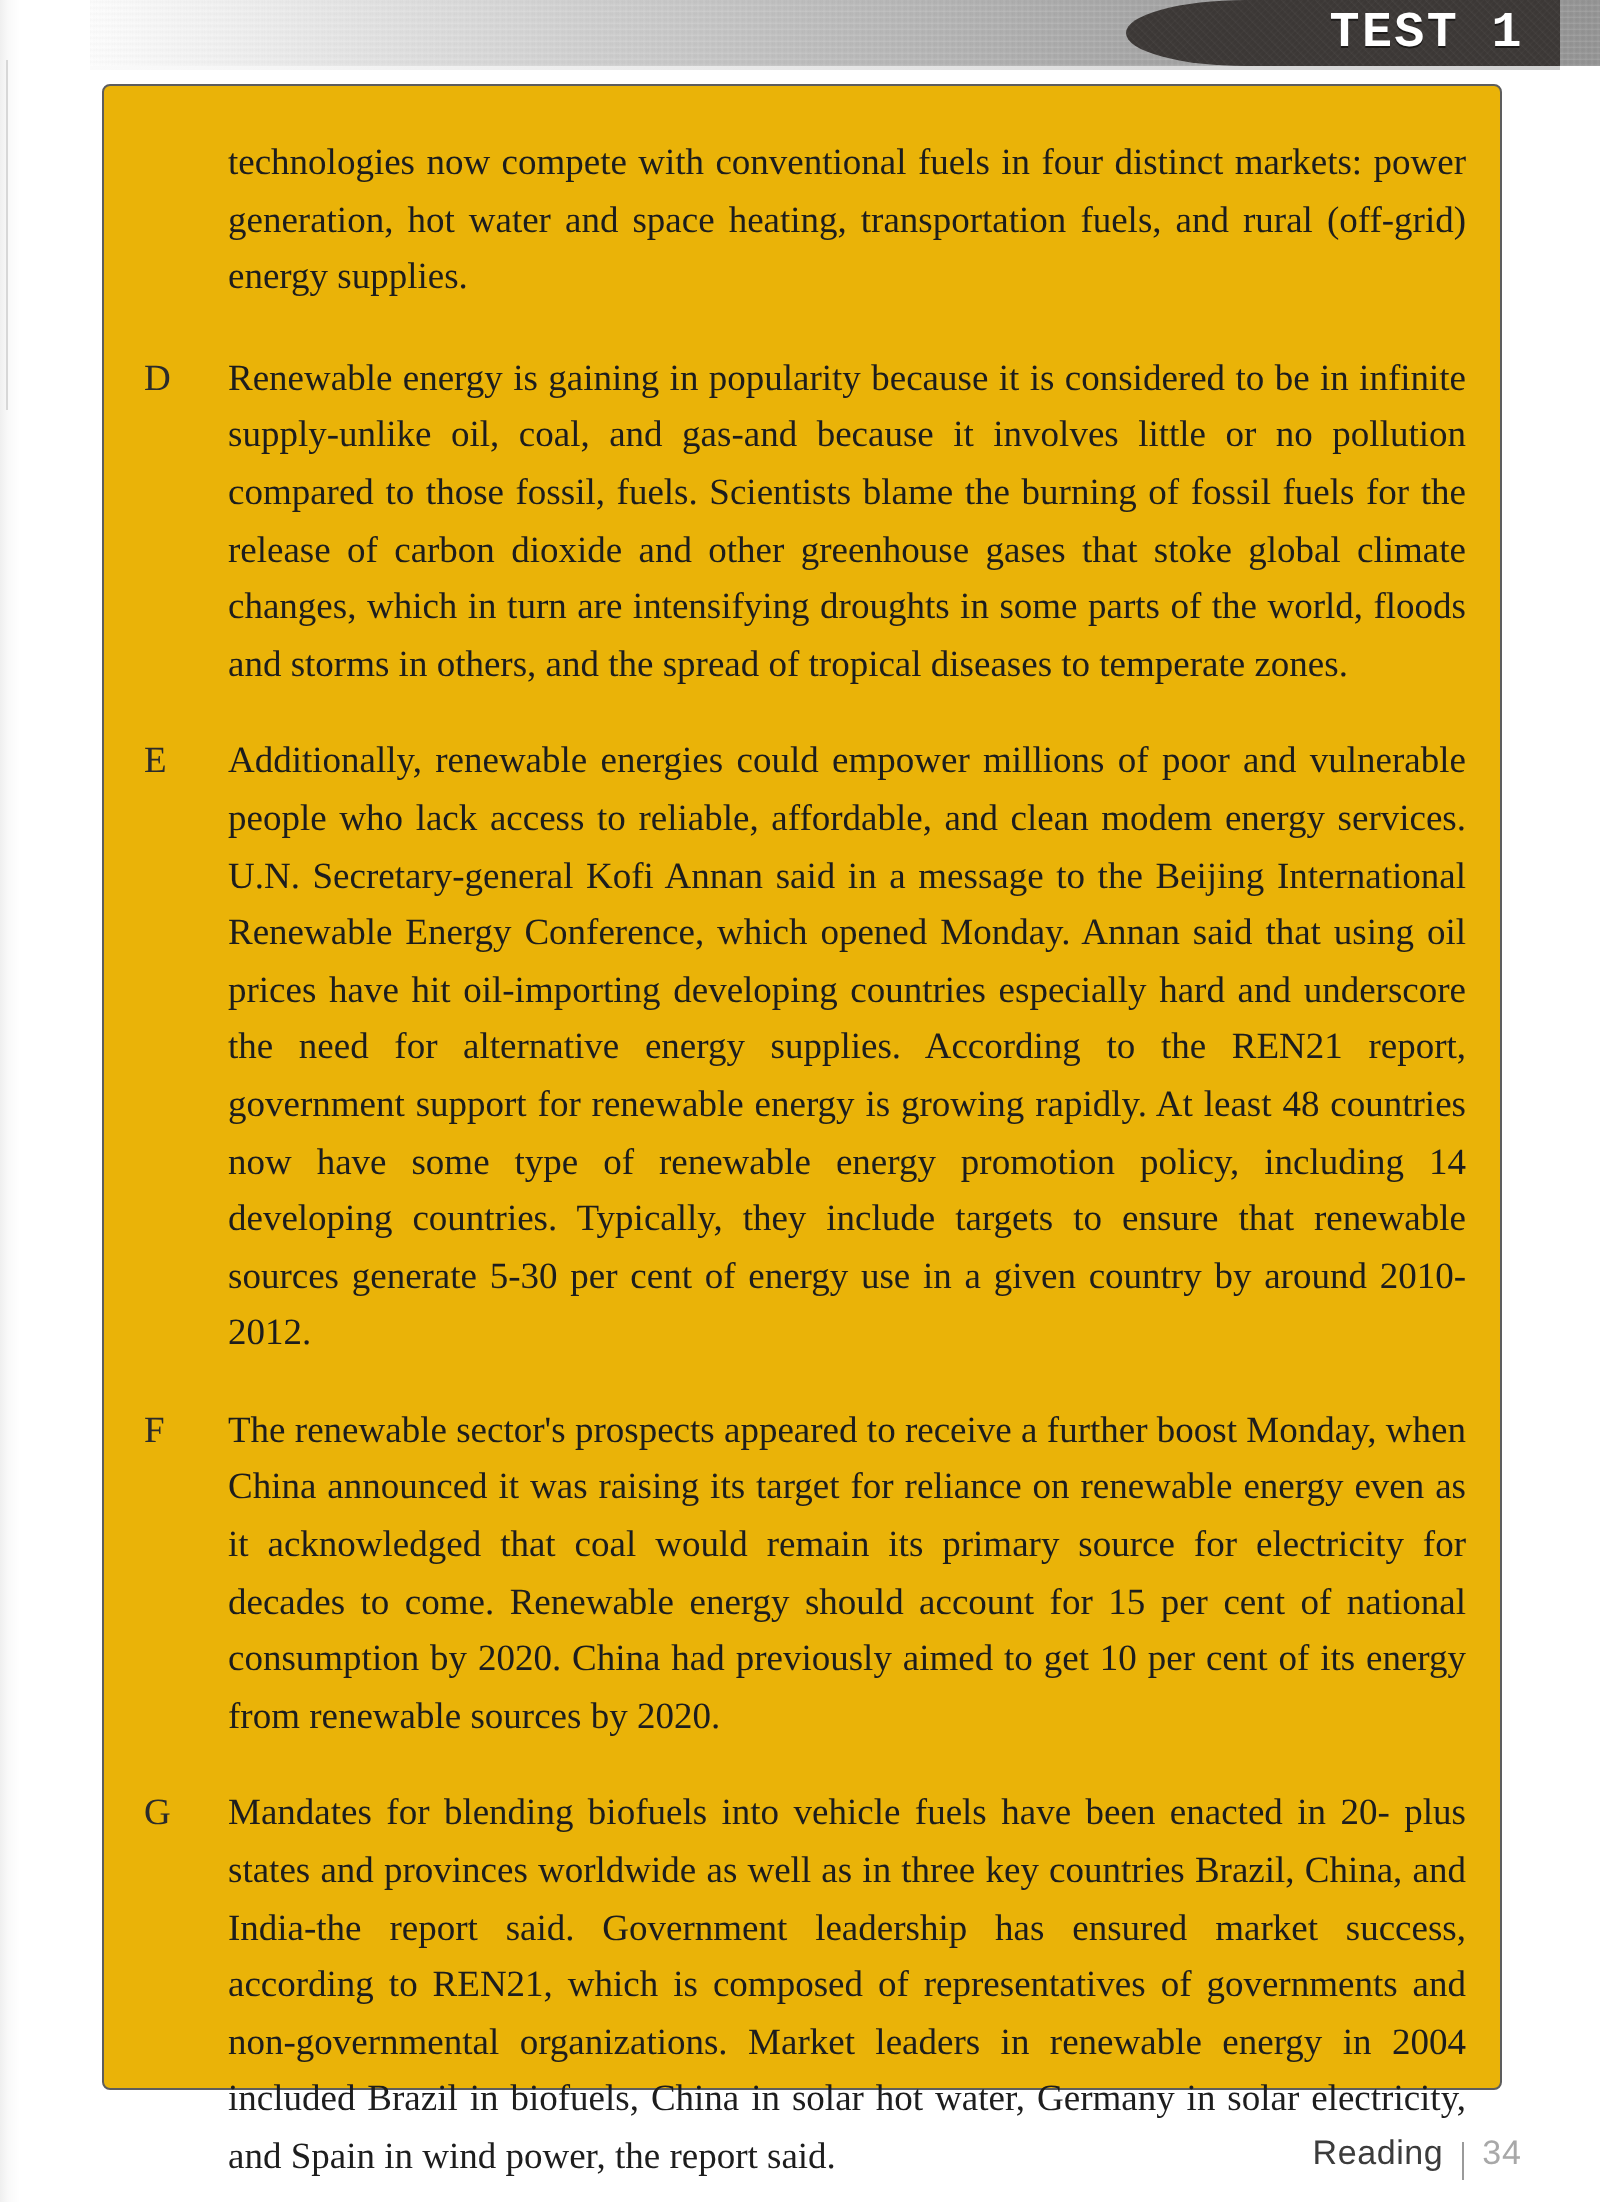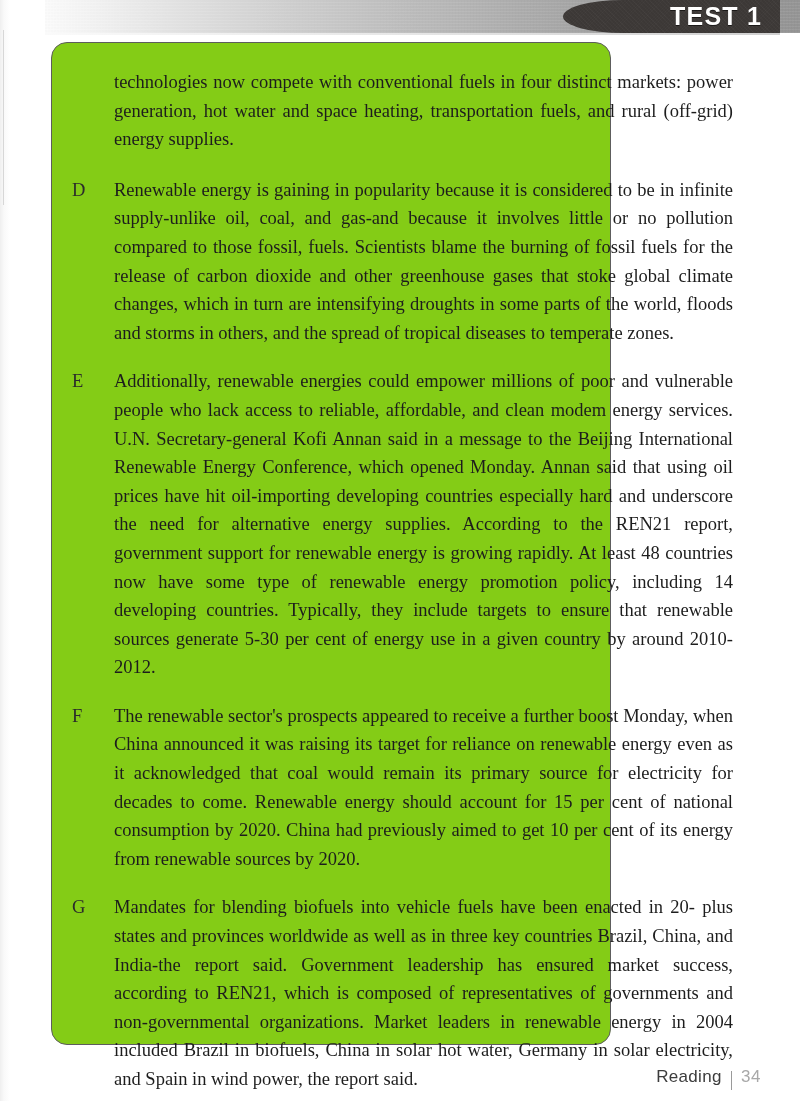--- a/index.html
+++ b/index.html
@@ -93,38 +93,38 @@
     background-image:
       repeating-linear-gradient(45deg, rgba(255,255,255,.10) 0px, rgba(255,255,255,0) 1px, rgba(0,0,0,.10) 2px, rgba(255,255,255,0) 3px),
       repeating-linear-gradient(-45deg, rgba(255,255,255,.07) 0px, rgba(0,0,0,.07) 1px, rgba(255,255,255,0) 2px);
   }
   .test-banner-label {
     position: absolute;
     right: 18px;
     top: 50%;
     transform: translateY(-52%);
     color: #ffffff;
-    font-family: Liberation Sans, sans-serif;
+    font-family: Liberation Mono, monospace;
     font-weight: bold;
     font-size: 25px;
     letter-spacing: 1.2px;
     white-space: nowrap;
     text-shadow: 0 1px 0 rgba(0,0,0,.55);
   }
 
   
   .content-card {
     position: absolute;
     left: 51px;
     top: 42px;
-    width: 560px;
+    width: 700px;
     height: 1003px;
     border: 1.6px solid #5d5d5d;
-    border-radius: 16px;
-    background: #84cc16;
+    border-radius: 4px;
+    background: #eab308;
     box-sizing: border-box;
   }
   .card-inner {
     position: absolute;
     left: 19px;
     top: 25px;
     width: 662px;
   }
 
   

